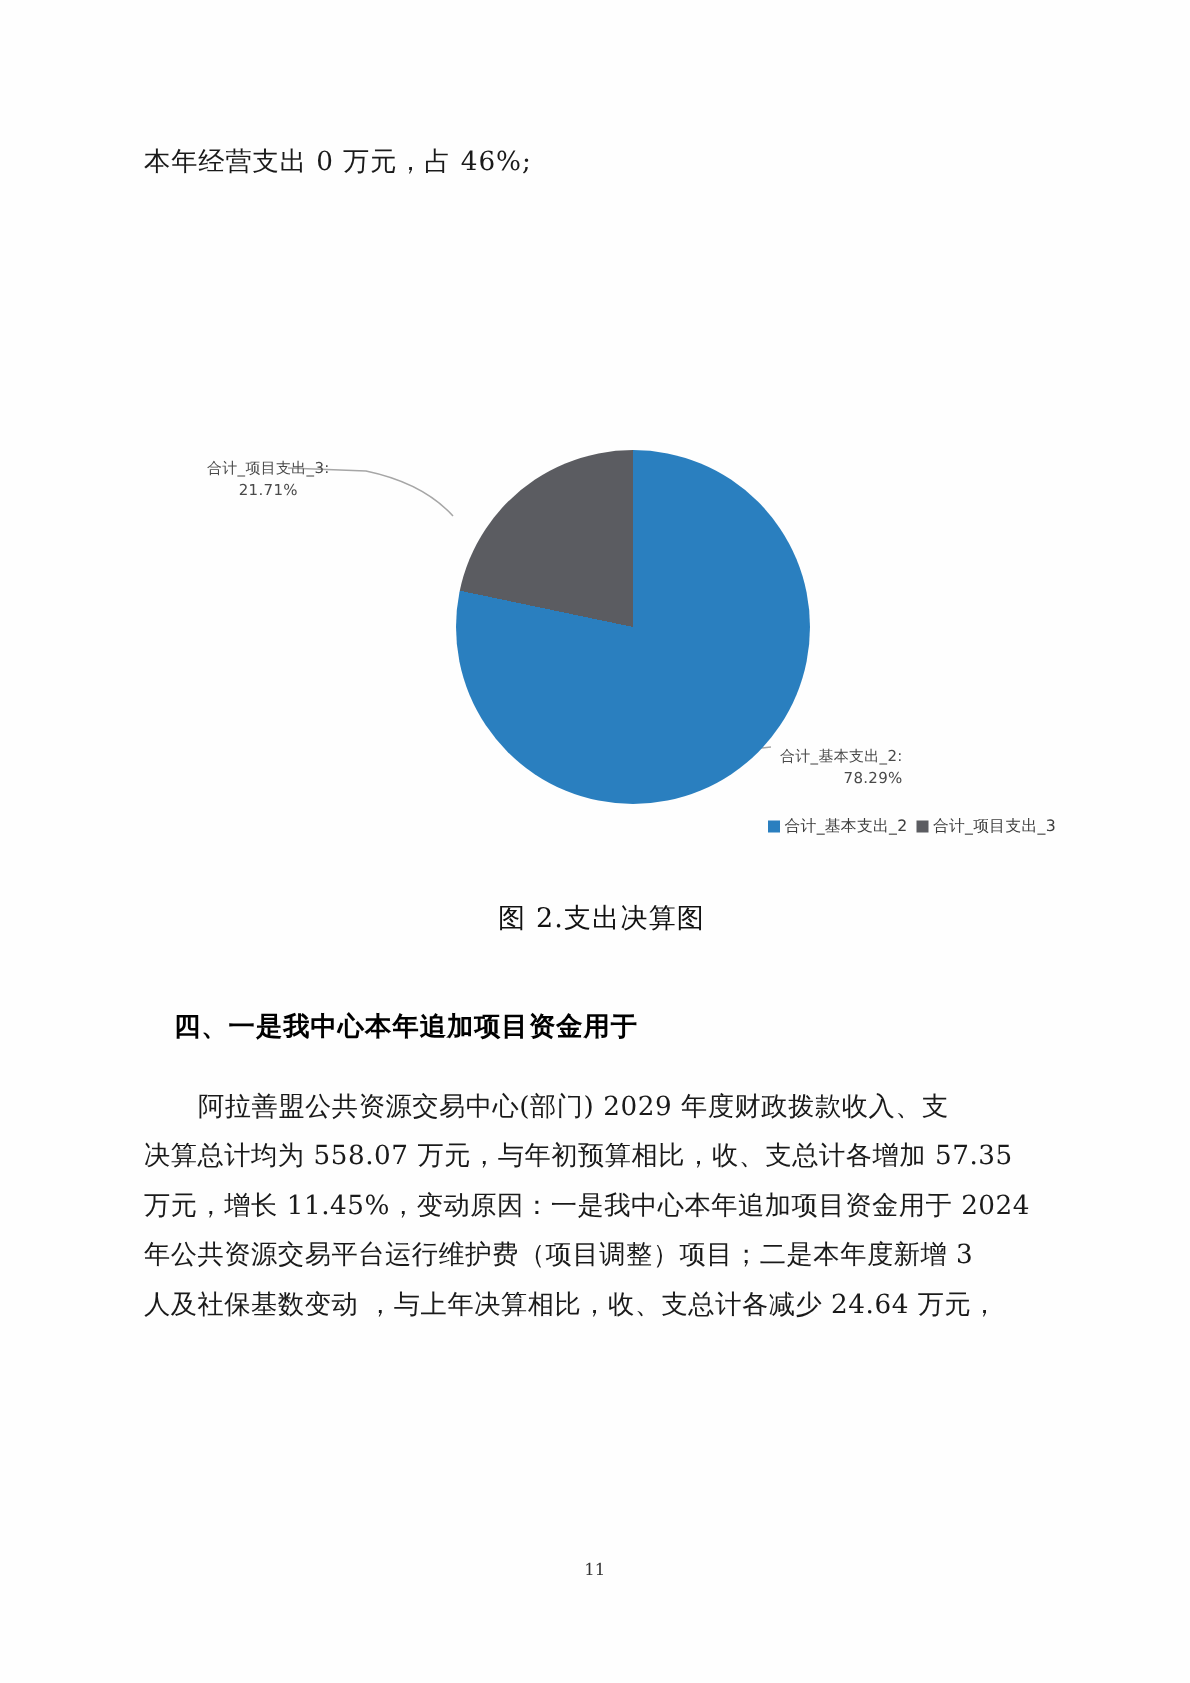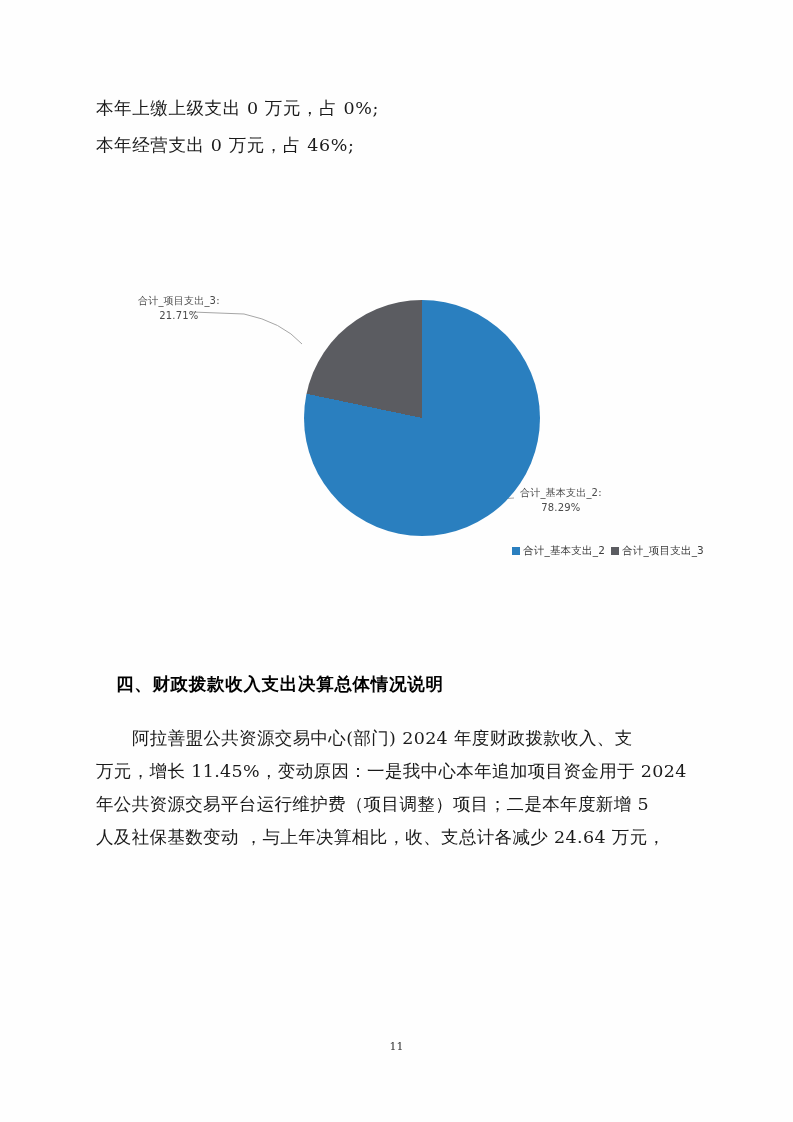--- a/index.html
+++ b/index.html
@@ -79,23 +79,24 @@
   }
 
   .slice-label {
     position: absolute;
     font-family: "DejaVu Sans", "Liberation Sans", sans-serif;
     font-size: 10px;
     color: #4a4a4a;
     line-height: 1.45;
     letter-spacing: 0.2px;
     white-space: nowrap;
+    margin-top: 12px;
   }
   .slice-label.left  { left: 42px;  top: 50px;  text-align: center; }
-  .slice-label.right { left: 424px; top: 242px; text-align: center; }
+  .slice-label.right { left: 424px; top: 242px; text-align: right; }
 
   .leader {
     position: absolute;
     stroke: #a6a6a6;
     stroke-width: 1;
     fill: none;
   }
   .leader-svg {
     position: absolute;
     left: 0;
@@ -183,21 +184,20 @@
     font-size: 11px;
     color: #333333;
   }
 </style>
 </head>
 <body>
 
 <div class="page">
 
   <div class="intro-block">
-    <span class="body-line">本年上缴上级支出 0 万元，占 0%;</span>
     <span class="body-line">本年经营支出 0 万元，占 46%;</span>
   </div>
 
   <div class="chart-figure">
 
 
     <svg class="leader-svg" viewBox="0 0 610 340">
       <path class="leader" d="M 96 68 L 148 70 Q 186 78 206 100"></path>
       <path class="leader" d="M 418 254 Q 382 258 352 250"></path>
     </svg>
@@ -221,25 +221,27 @@
         <span class="legend-swatch" id="legend-swatch-0" style="background: rgb(42, 127, 191);"></span>
         <span>合计_基本支出_2</span>
       </span>
       <span class="legend-item">
         <span class="legend-swatch" id="legend-swatch-1" style="background: rgb(91, 92, 97);"></span>
         <span>合计_项目支出_3</span>
       </span>
     </div>
   </div>
 
-
-  <div class="section-heading">四、财政拨款收入支出决算总体情况说明</div>
+  <div class="figure-caption">图 2.支出决算图</div>
+
+  <div class="section-heading">四、一是我中心本年追加项目资金用于</div>
 
   <div class="para-block">
-    <span class="para-line indent">阿拉善盟公共资源交易中心(部门) 2024 年度财政拨款收入、支</span>
+    <span class="para-line indent">阿拉善盟公共资源交易中心(部门) 2029 年度财政拨款收入、支</span>
+    <span class="para-line">决算总计均为 558.07 万元，与年初预算相比，收、支总计各增加 57.35</span>
     <span class="para-line">万元，增长 11.45%，变动原因：一是我中心本年追加项目资金用于 2024</span>
-    <span class="para-line">年公共资源交易平台运行维护费（项目调整）项目；二是本年度新增 5</span>
+    <span class="para-line">年公共资源交易平台运行维护费（项目调整）项目；二是本年度新增 3</span>
     <span class="para-line">人及社保基数变动 ，与上年决算相比，收、支总计各减少 24.64 万元，</span>
   </div>
 
   <div class="page-number">11</div>
 
 </div>
 
 </body></html>

